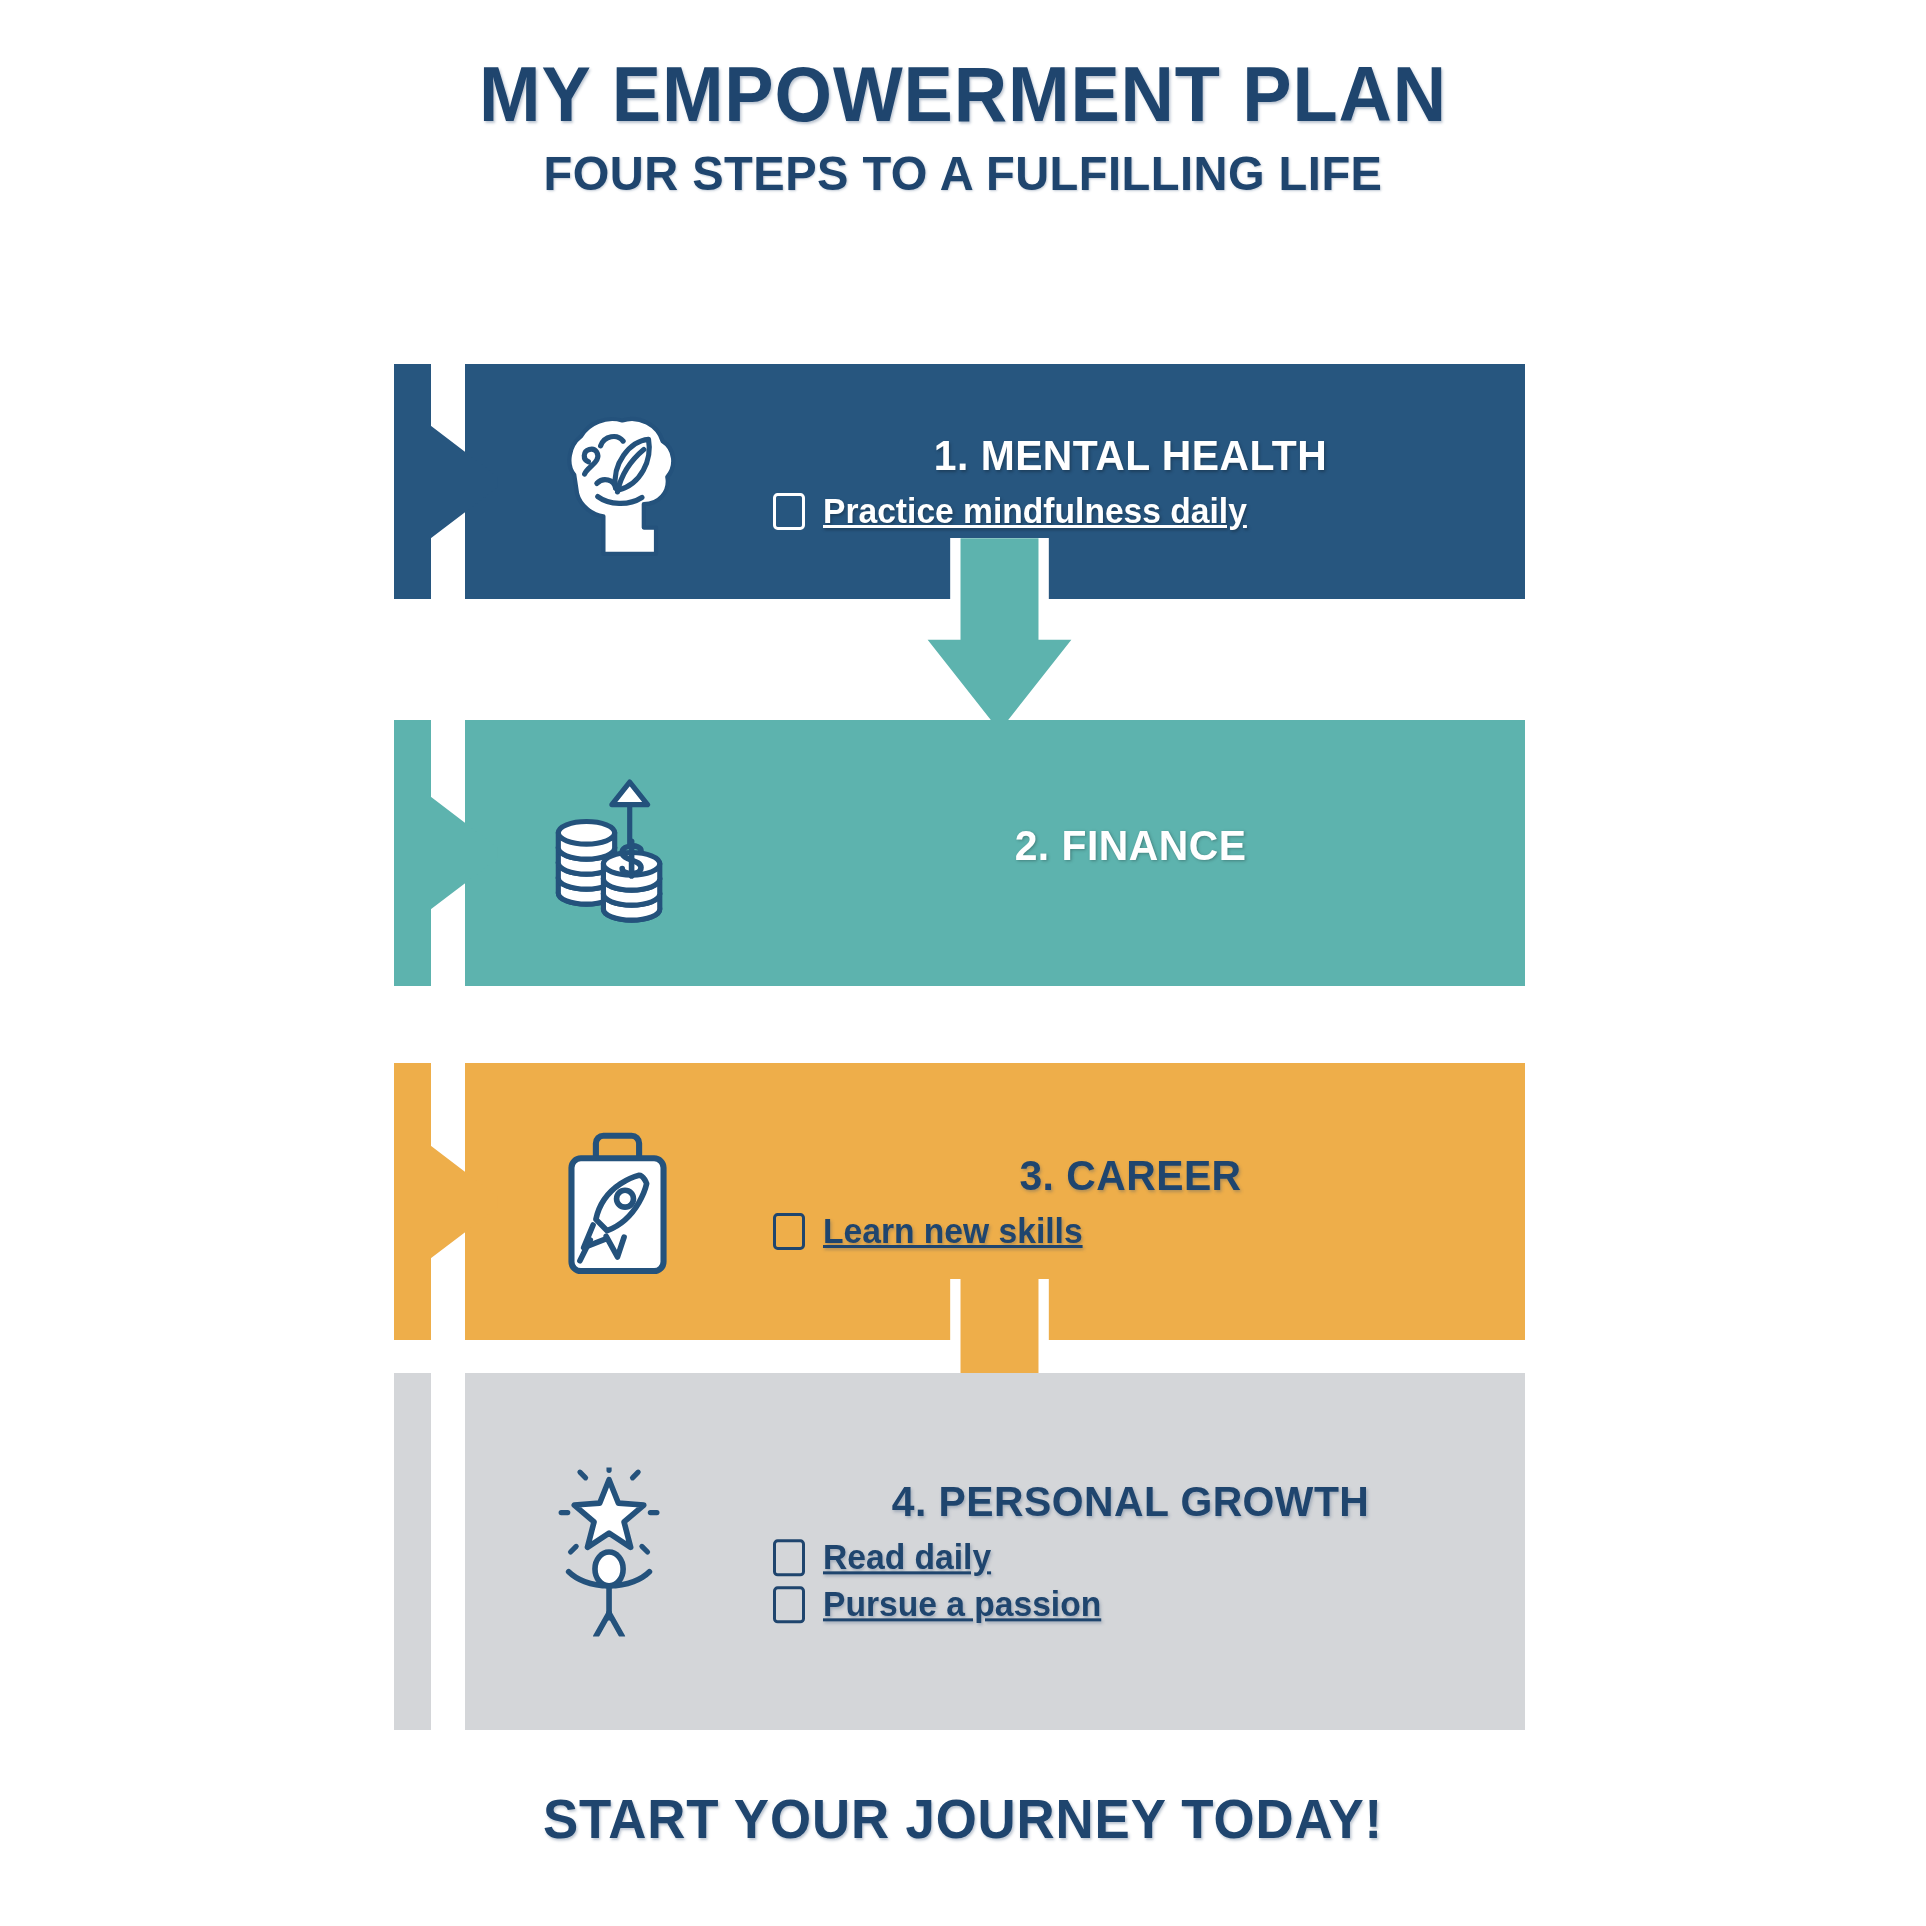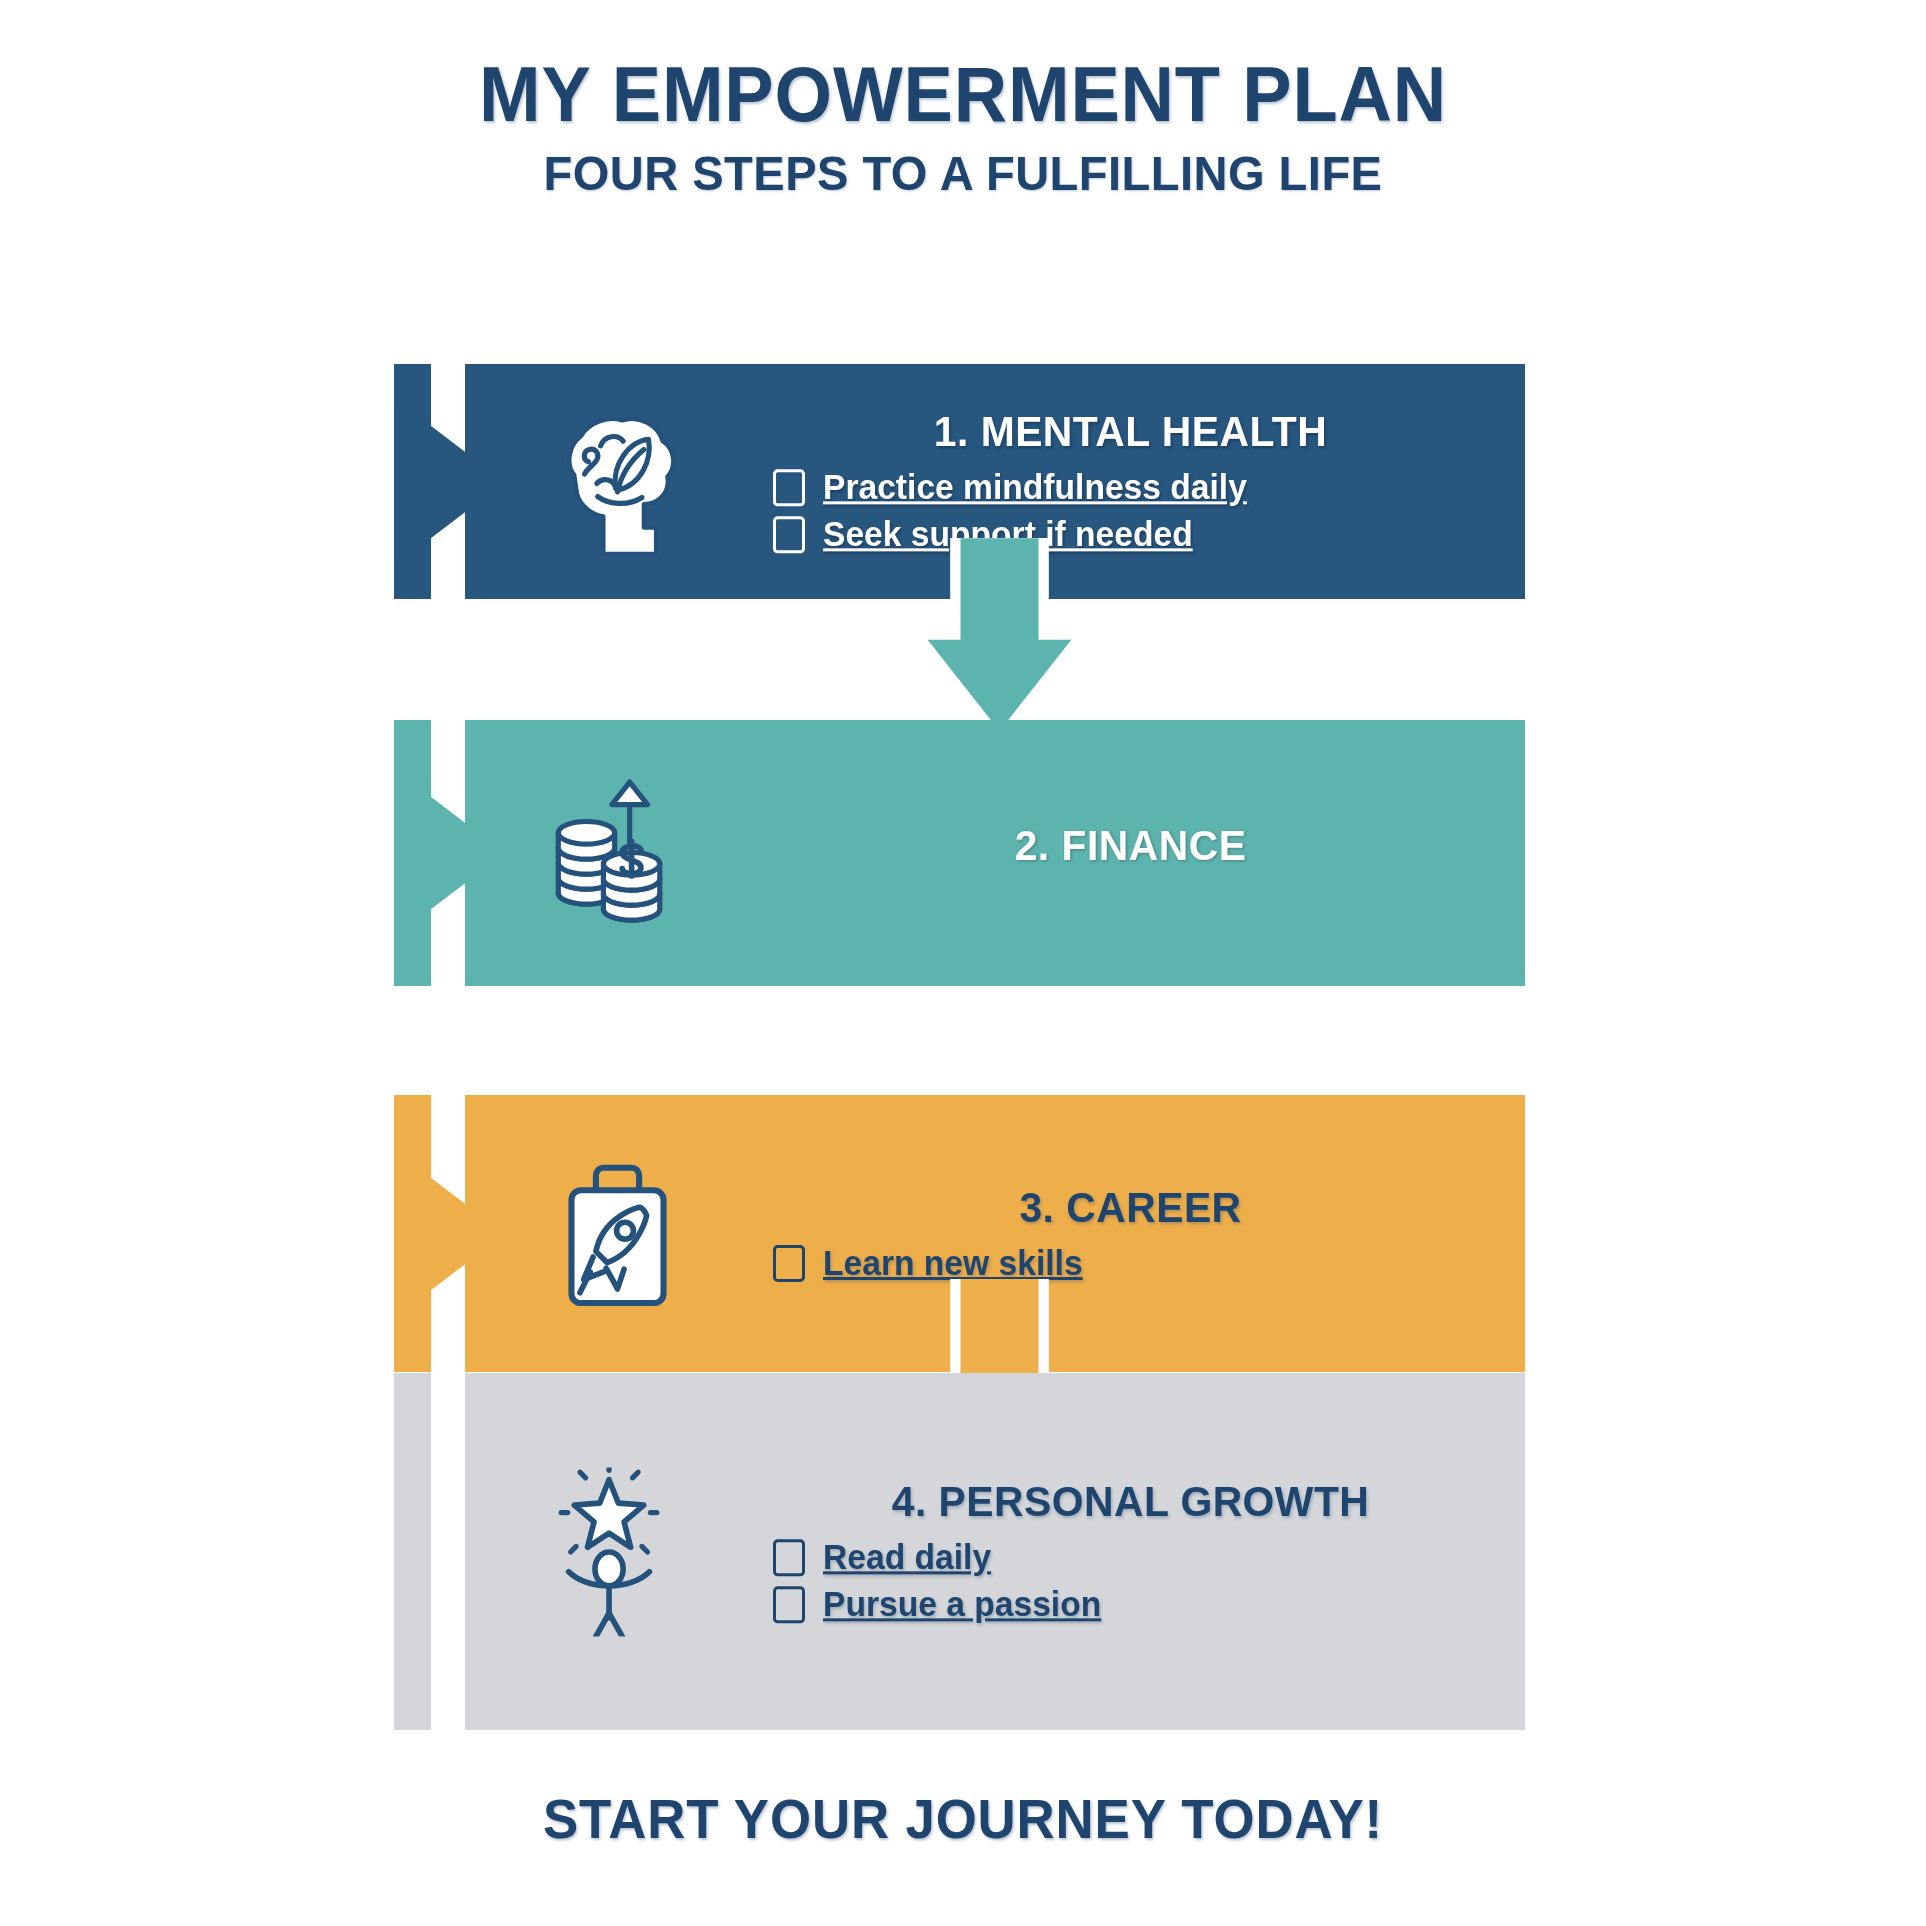--- a/index.html
+++ b/index.html
@@ -67,21 +67,21 @@
     position:absolute;
     left:0; top:50%;
     width:113px; height:150px;
     transform:translateY(-50%);
     pointer-events:none;
   }
 
   
   #panel1{ top:0px;    height:235px; }
   #panel2{ top:356px;  height:266px; }
-  #panel3{ top:731px; height:277px; }
+  #panel3{ top:699px; height:277px; }
   #panel4{ top:1009px; height:357px; }
 
   
   .c-navy  { background:#27567F; }
   .c-teal  { background:#5DB3AE; }
   .c-amber { background:#EEAE4A; }
   .c-gray  { background:#D4D6D9; }
 
   
   .content{
@@ -199,24 +199,20 @@
               <path d="M150 186 C158 148 182 116 206 96" fill="none" stroke="#24527C" stroke-width="11" stroke-linecap="round"></path>
             </g>
           </svg>
         </div>
         <div class="text-slot on-dark">
           <div class="step-title">1. MENTAL HEALTH</div>
           <ul class="checks">
             <li class="check-row">
               <span class="cbox"></span>
               <span class="clabel">Practice mindfulness daily</span>
-            </li>
-            <li class="check-row">
-              <span class="cbox"></span>
-              <span class="clabel">Seek support if needed</span>
             </li>
           </ul>
         </div>
       </div>
     </div>
 
     <svg class="flow-arrow" id="arrow12" viewBox="0 0 330 420">
       <polygon points="82,0 248,0 248,216 318,216 165,410 12,216 82,216" fill="none" stroke="#FFFFFF" stroke-width="44" stroke-linejoin="round"></polygon>
       <polygon points="82,0 248,0 248,216 318,216 165,410 12,216 82,216" fill="#5DB3AE"></polygon>
     </svg>

